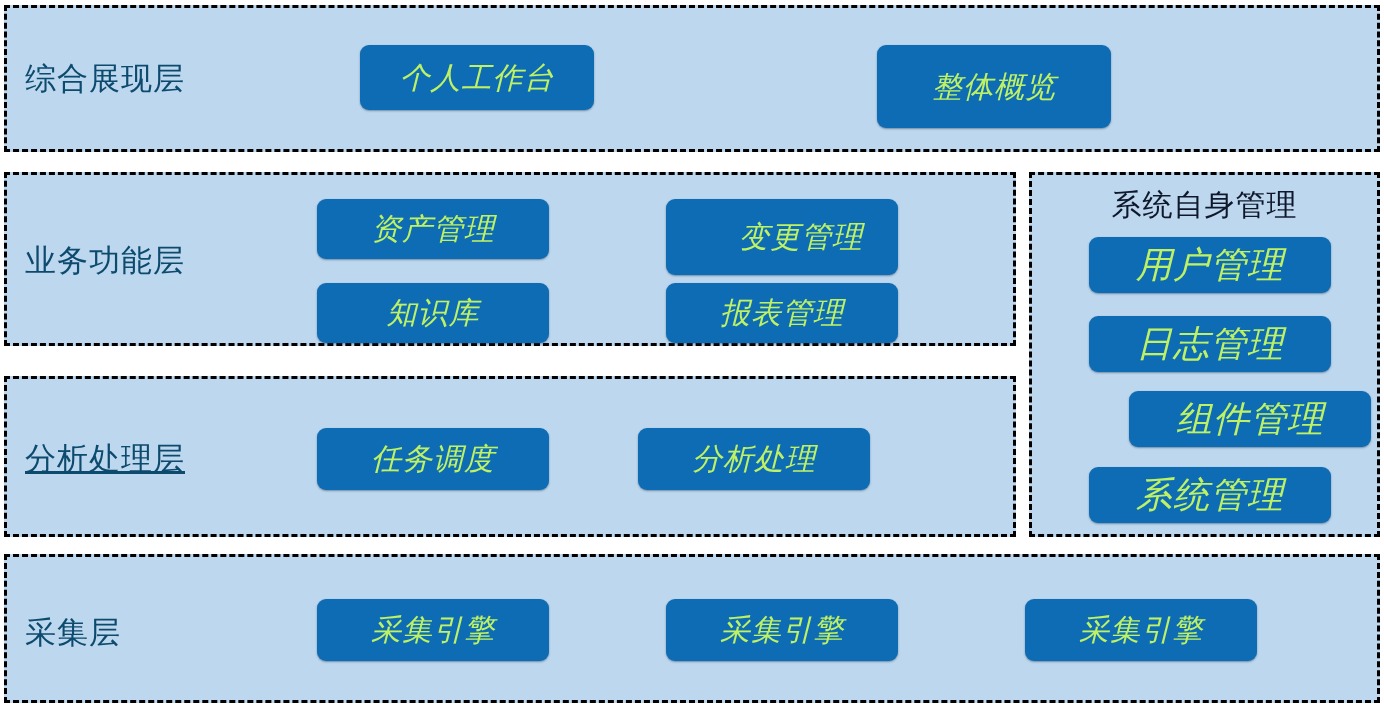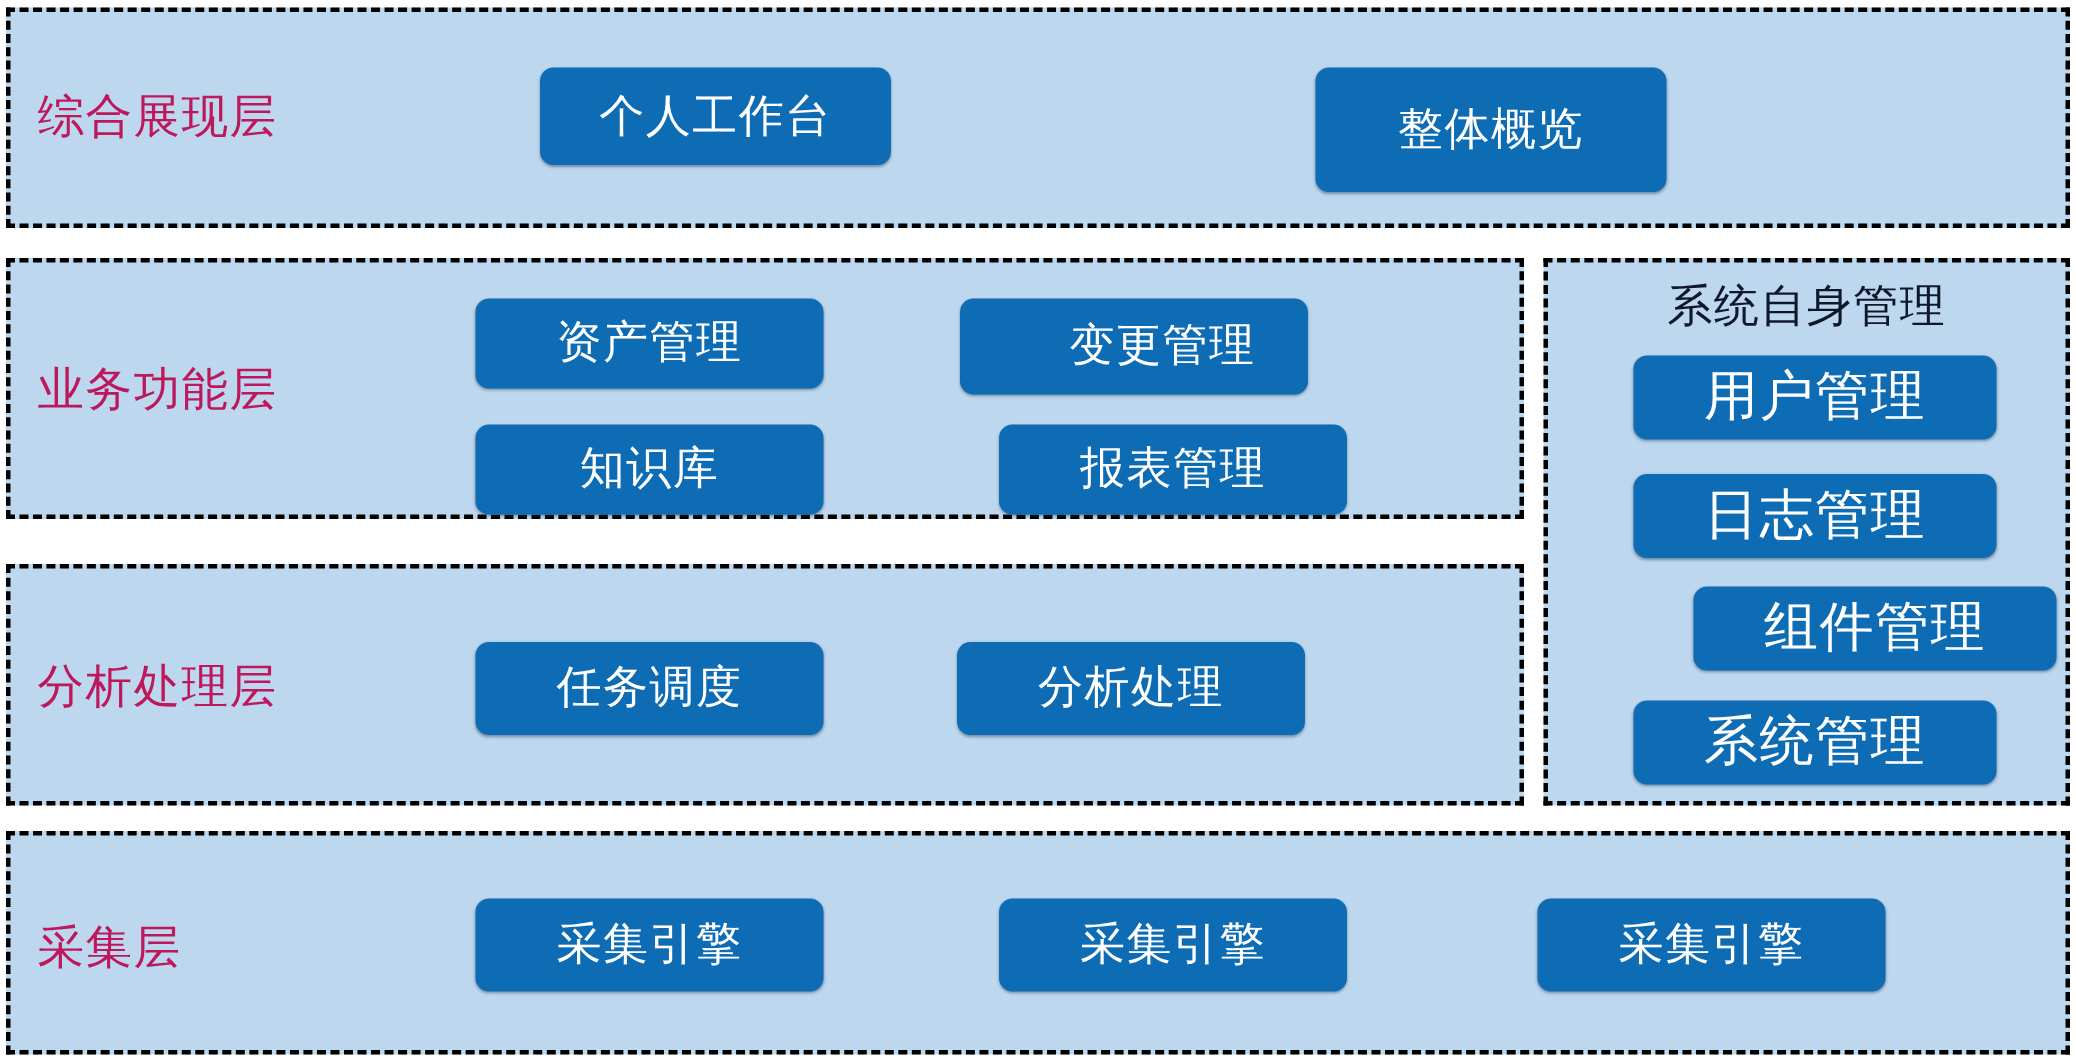--- a/index.html
+++ b/index.html
@@ -14,43 +14,44 @@
 
   .layer{
     position:absolute;
     background:#bdd7ee;
     border:3px dashed #000000;
     box-sizing:border-box;
   }
 
   .layer-label{
     position:absolute;
-    color:#be185d;
+    color:#0c4a6e;
     font-size:31px;
     line-height:1;
     letter-spacing:1px;
     white-space:nowrap;
     font-family:"DejaVu Sans","Liberation Sans",sans-serif;
   }
 
   .btn{
     position:absolute;
     background:#0d6cb4;
-    color:#ffffff;
+    color:#bef264;
     border-radius:9px;
     box-sizing:border-box;
     display:flex;
     align-items:center;
     justify-content:center;
     font-size:30px;
     line-height:1;
     letter-spacing:1px;
     white-space:nowrap;
     box-shadow:0 1px 2px rgba(20,50,80,0.45);
     font-family:"DejaVu Sans","Liberation Sans",sans-serif;
+    font-style:italic;
   }
   .btn.small{font-size:36px;}
 
   .panel-title{
     position:absolute;
     color:#0f172a;
     font-size:30px;
     line-height:1;
     letter-spacing:1px;
     white-space:nowrap;
@@ -70,29 +71,29 @@
   <div class="btn" style="left:360px;top:45px;width:234px;height:65px;">个人工作台</div>
 
   <div class="btn" style="left:877px;top:45px;width:234px;height:83px;">整体概览</div>
 
   <div class="layer" style="left:4px;top:172px;width:1012px;height:174px;"></div>
 
   <div class="layer-label" style="left:25px;top:245px;">业务功能层</div>
 
   <div class="btn" style="left:317px;top:199px;width:232px;height:60px;">资产管理</div>
 
-  <div class="btn" style="left:640px;top:199px;width:232px;height:64px;padding-left:38px;">变更管理</div>
+  <div class="btn" style="left:666px;top:199px;width:232px;height:76px;padding-left:38px;">变更管理</div>
 
   <div class="btn" style="left:317px;top:283px;width:232px;height:60px;">知识库</div>
 
   <div class="btn" style="left:666px;top:283px;width:232px;height:60px;">报表管理</div>
 
   <div class="layer" style="left:4px;top:376px;width:1012px;height:161px;"></div>
 
-  <div class="layer-label" style="left:25px;top:443px;">分析处理层</div>
+  <div class="layer-label" style="left:25px;top:443px;text-decoration:underline;">分析处理层</div>
 
   <div class="btn" style="left:317px;top:428px;width:232px;height:62px;">任务调度</div>
 
   <div class="btn" style="left:638px;top:428px;width:232px;height:62px;">分析处理</div>
 
   <div class="layer" style="left:1029px;top:172px;width:351px;height:365px;"></div>
 
   <div class="panel-title" style="left:1029px;top:190px;width:351px;">系统自身管理</div>
 
   <div class="btn small" style="left:1089px;top:237px;width:242px;height:56px;">用户管理</div>

